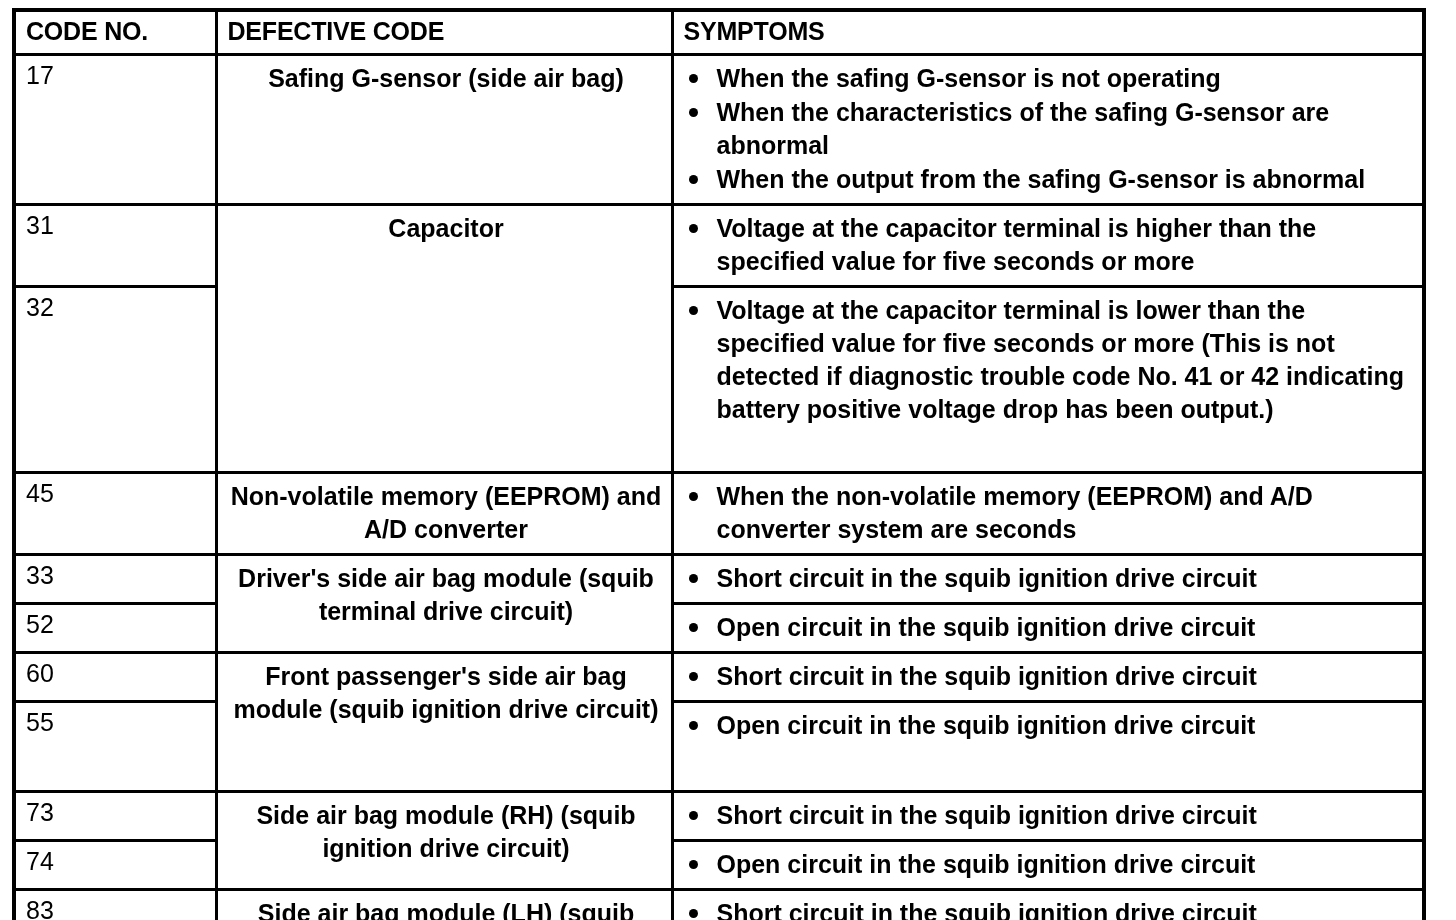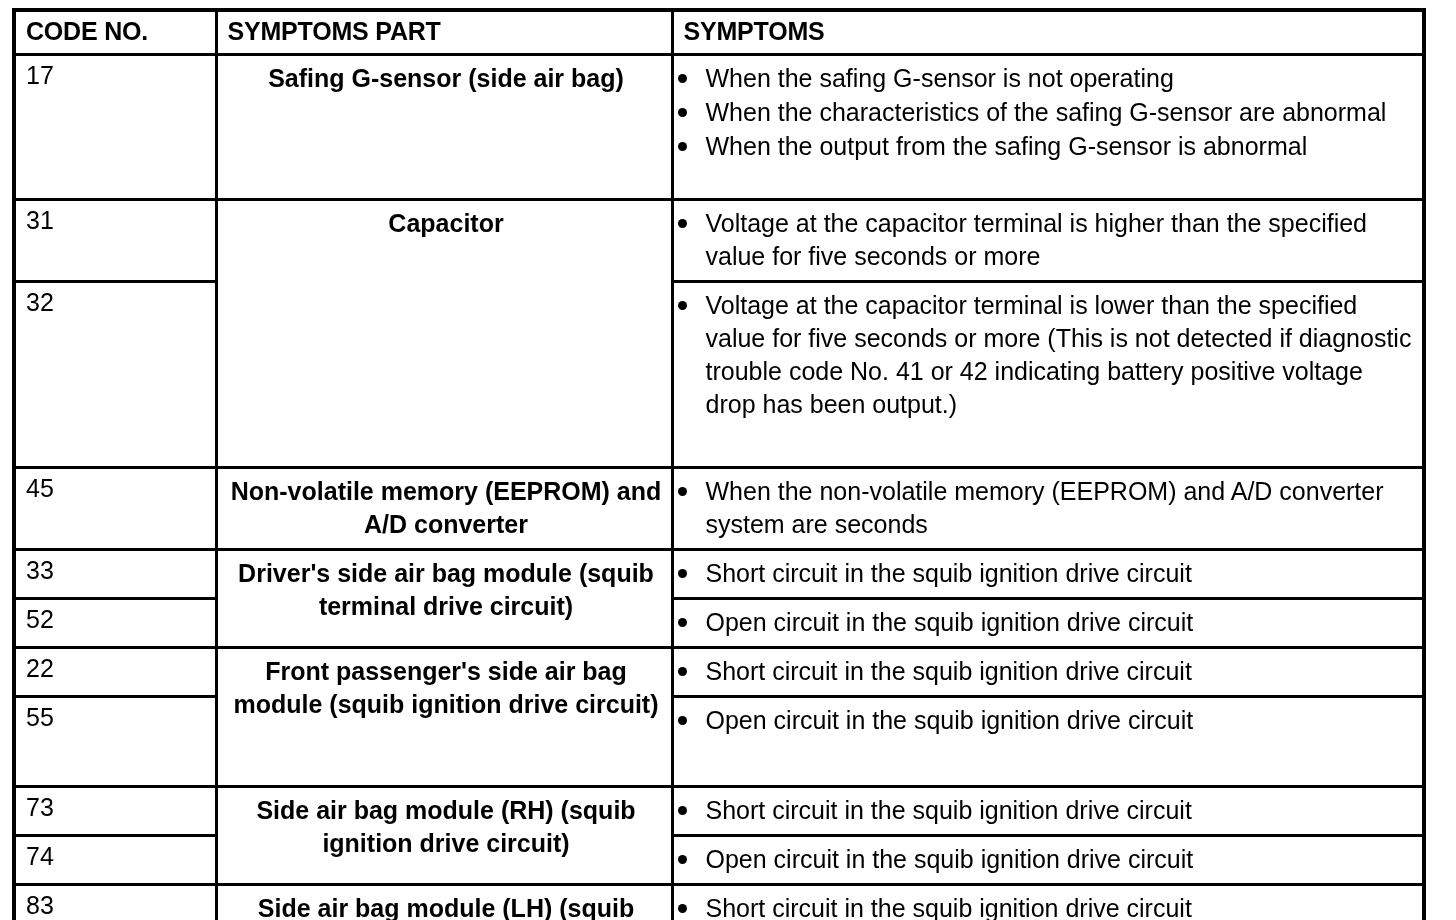--- a/index.html
+++ b/index.html
@@ -71,25 +71,25 @@
   td.part {
     font-weight: bold;
     font-size: 25px;
     line-height: 1.32;
     padding-top: 6px;
     padding-right: 6px;
     text-align: center;
   }
 
   td.symp {
-    font-weight: normal;
+    font-weight: bold;
     font-size: 25px;
     line-height: 1.32;
     padding-top: 6px;
-    padding-left: 0;
+    padding-left: 11px;
     padding-right: 6px;
   }
 
   ul.symp-list {
     list-style: none;
     margin: 0;
     padding: 0;
   }
 
   ul.symp-list li {
@@ -123,21 +123,21 @@
   <table class="dtc">
     <colgroup>
       <col class="c-code">
       <col class="c-part">
       <col class="c-symp">
     </colgroup>
 
     <thead>
       <tr>
         <th>CODE NO.</th>
-        <th>SYMPTOMS PART</th>
+        <th>DEFECTIVE CODE</th>
         <th>SYMPTOMS</th>
       </tr>
     </thead>
 
     <tbody>
 
       <tr class="h-17">
         <td class="code">17</td>
         <td class="part">Safing G-sensor (side air bag)</td>
         <td class="symp">
@@ -191,21 +191,21 @@
       <tr class="h-pair">
         <td class="code">52</td>
         <td class="symp">
           <ul class="symp-list">
             <li><span class="bullet"></span><span>Open circuit in the squib ignition drive circuit</span></li>
           </ul>
         </td>
       </tr>
 
       <tr class="h-pair">
-        <td class="code">22</td>
+        <td class="code">60</td>
         <td class="part" rowspan="2">Front passenger's side air bag module (squib ignition drive circuit)</td>
         <td class="symp">
           <ul class="symp-list">
             <li><span class="bullet"></span><span>Short circuit in the squib ignition drive circuit</span></li>
           </ul>
         </td>
       </tr>
 
       <tr class="h-54b">
         <td class="code">55</td>

